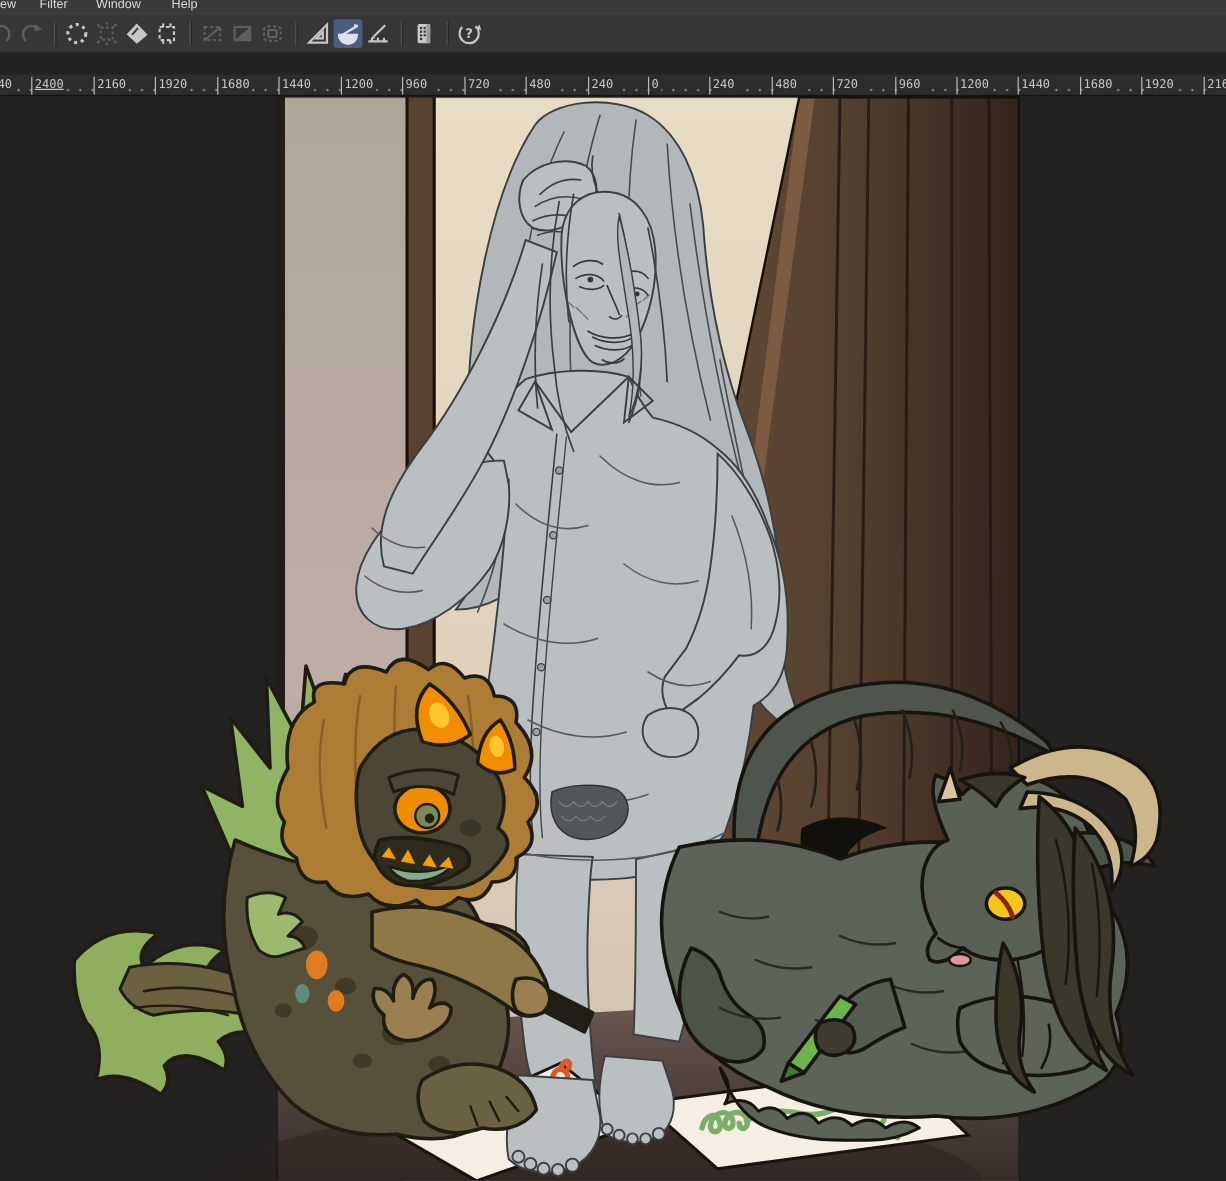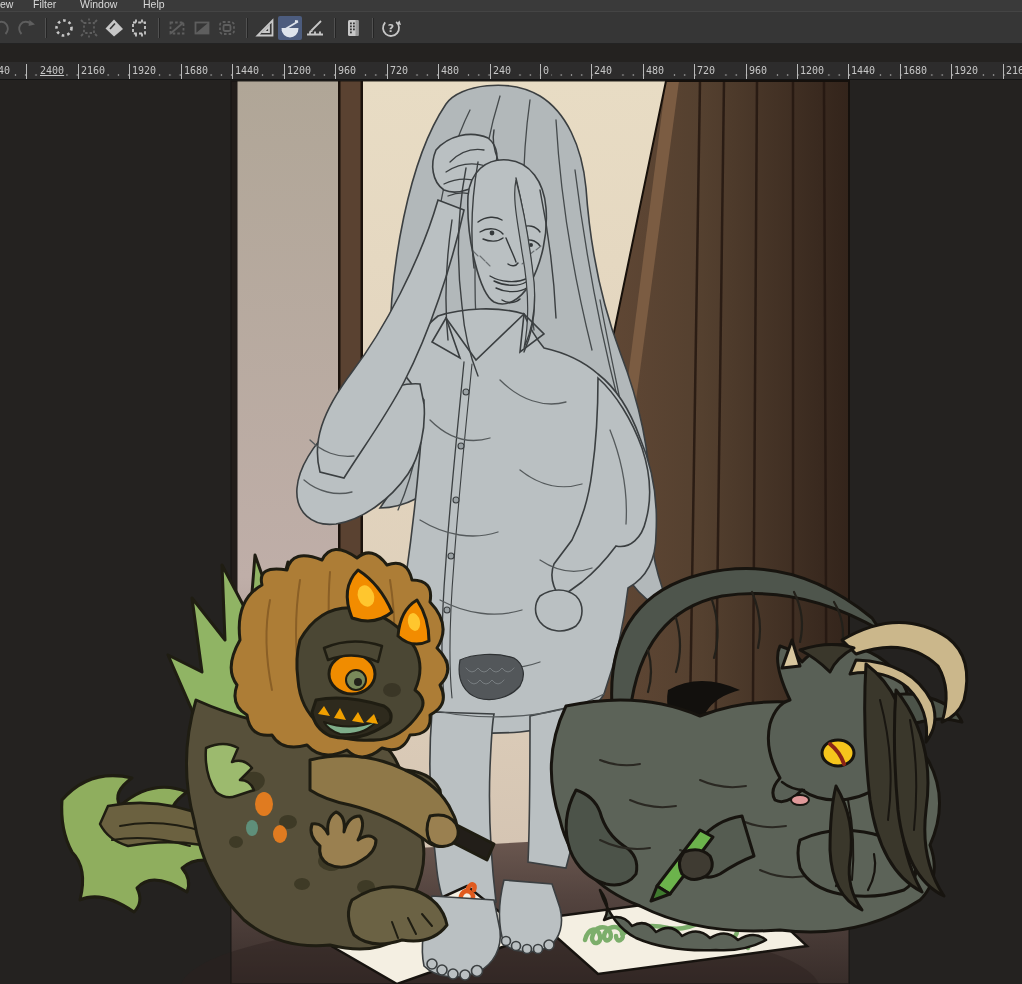--- a/index.html
+++ b/index.html
@@ -138,21 +138,21 @@
       <polygon class="enf" points="20.5,4.5 22,9 17.5,8" stroke="none"></polygon>
       <text x="12" y="16" text-anchor="middle" font-size="11" font-family="DejaVu Sans, sans-serif" fill="#c7c7c7" stroke="none" font-weight="bold">?</text>
     </svg>
   </div>
 </div>
 
 <div class="ruler">
   <div class="dots"></div>
 <span class="tick-label" style="left: -14px;">2640</span>
     <span class="tick" style="left: 26px;"></span>
-    <span class="tick-label" style="left: 40px; text-decoration: underline;">2400</span>
+    <span class="tick-label" style="left: 29px; text-decoration: underline;">2400</span>
     <span class="tick" style="left: 78px;"></span>
     <span class="tick-label" style="left: 81px;">2160</span>
     <span class="tick" style="left: 129px;"></span>
     <span class="tick-label" style="left: 132px;">1920</span>
     <span class="tick" style="left: 181px;"></span>
     <span class="tick-label" style="left: 184px;">1680</span>
     <span class="tick" style="left: 232px;"></span>
     <span class="tick-label" style="left: 235px;">1440</span>
     <span class="tick" style="left: 284px;"></span>
     <span class="tick-label" style="left: 287px;">1200</span>

